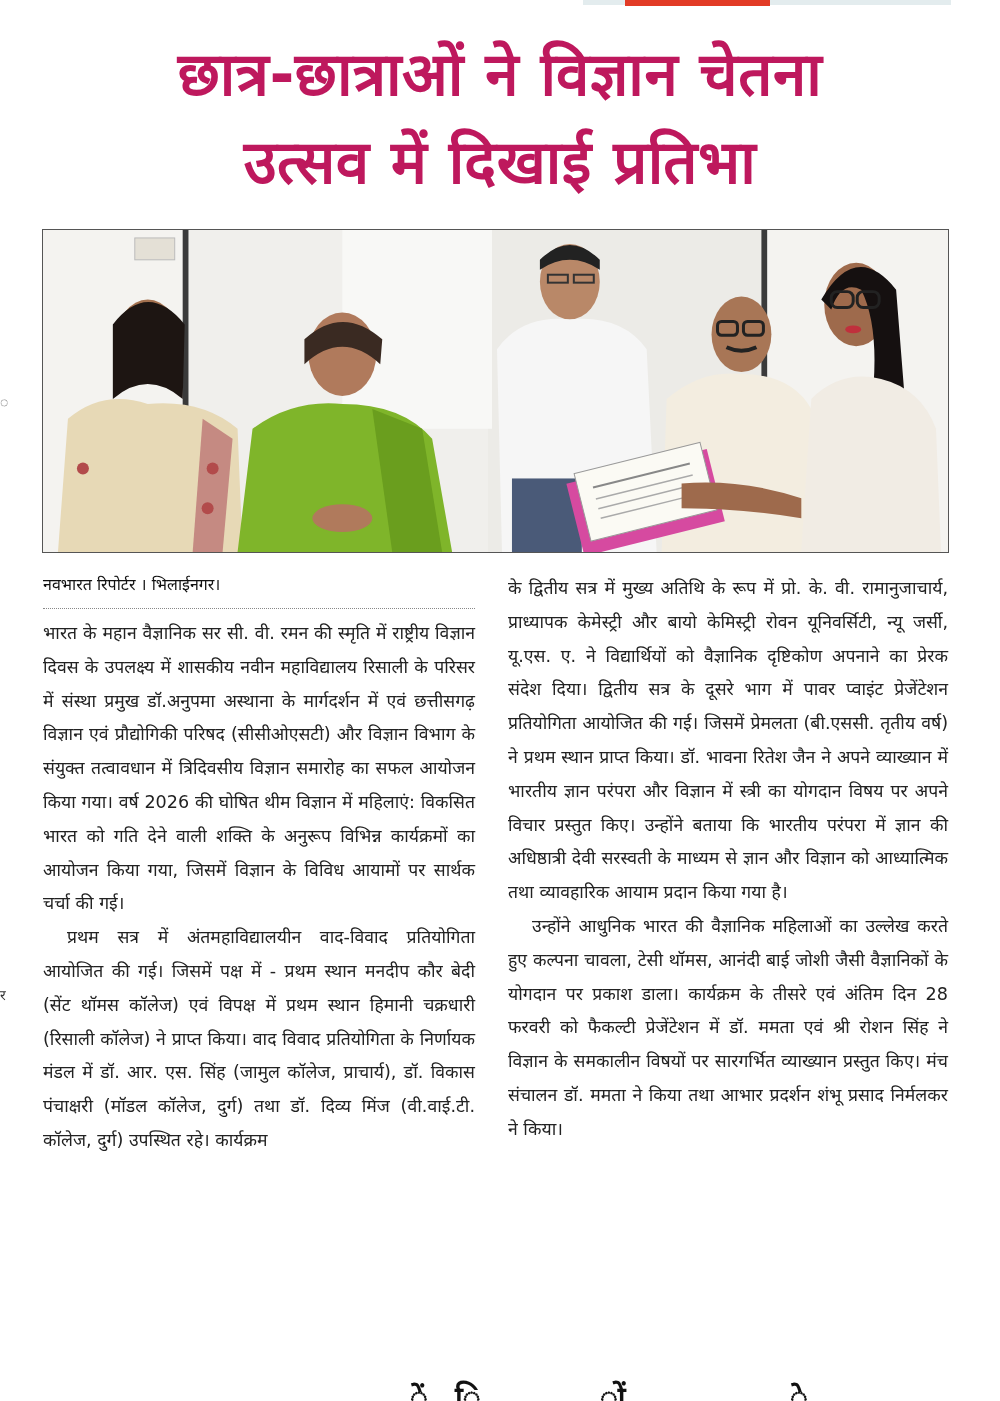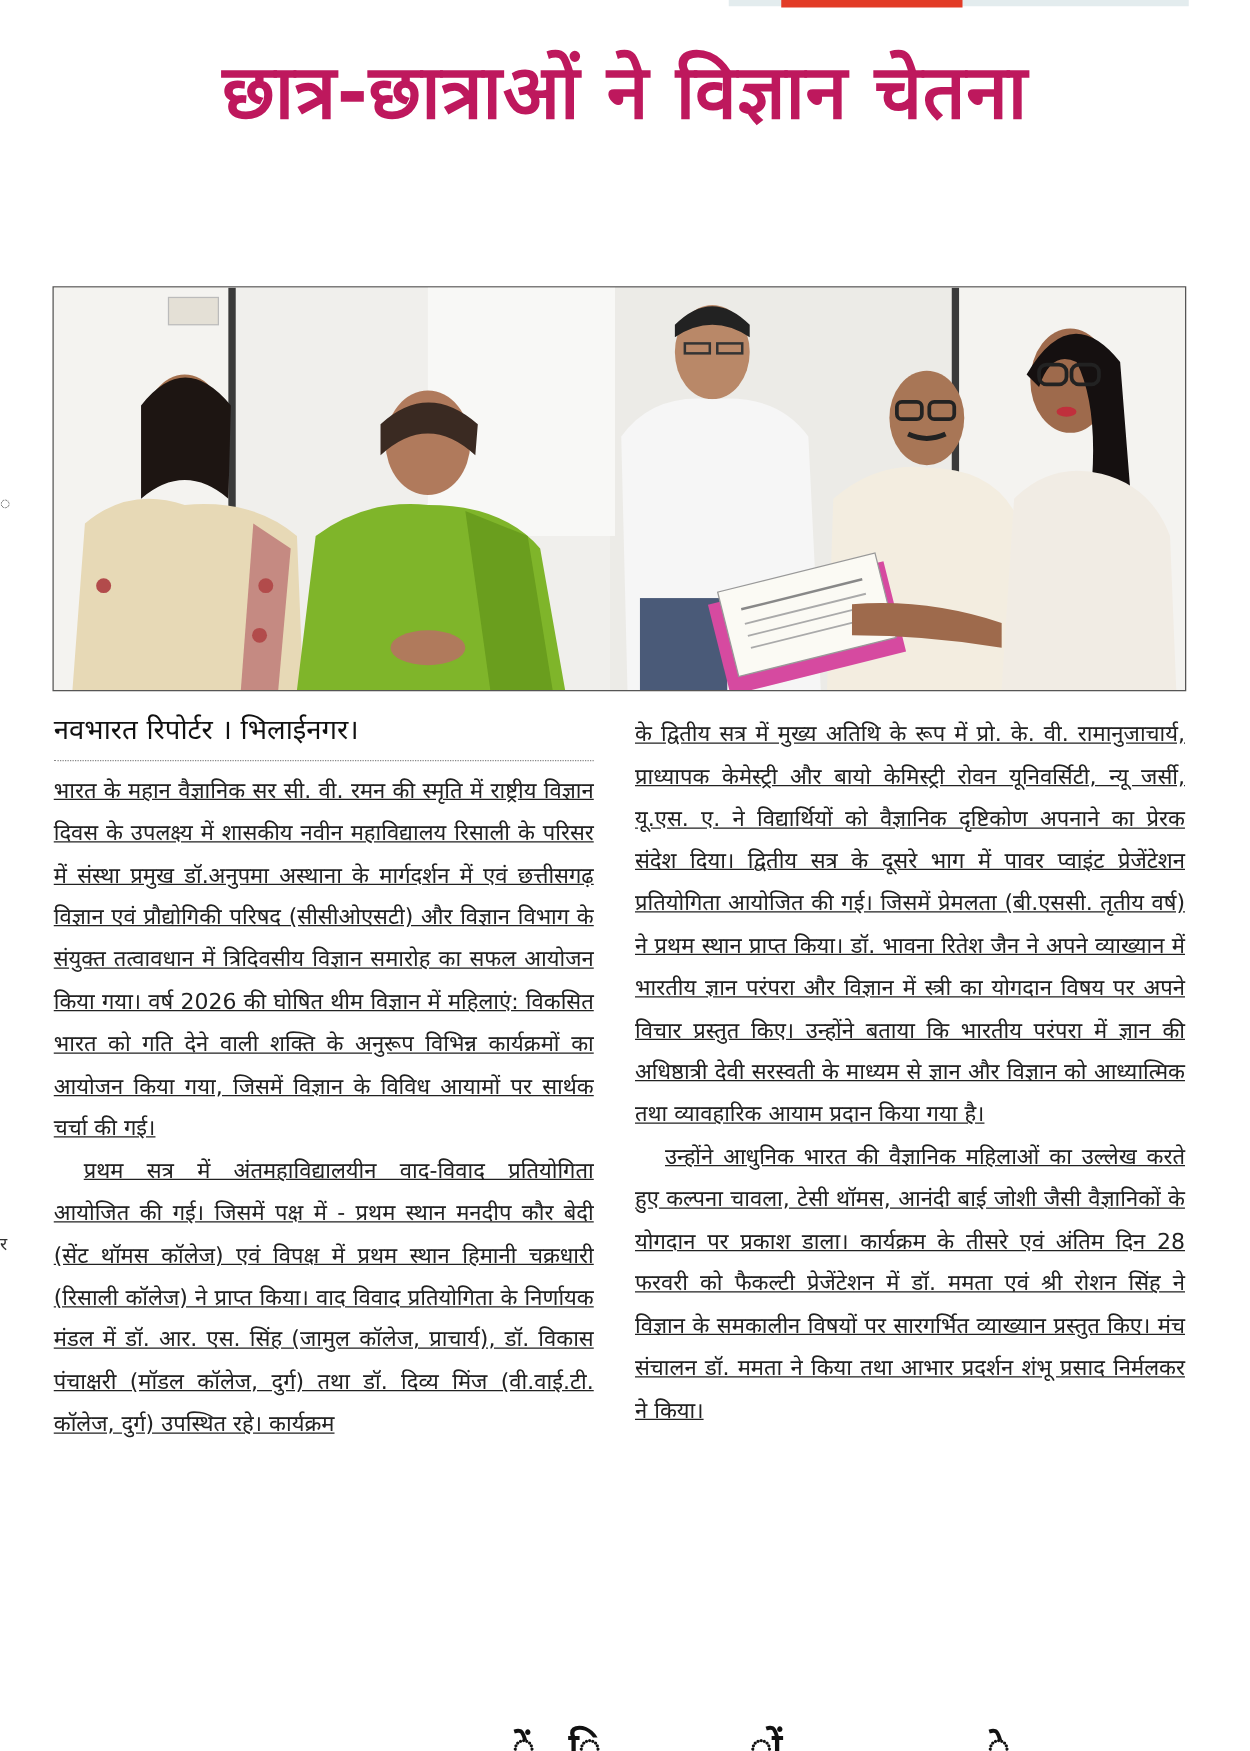--- a/index.html
+++ b/index.html
@@ -56,32 +56,32 @@
       width: 432px;
       font-size: 17.6px;
       line-height: 33.8px;
       color: #222;
       text-align: justify;
     }
     .col-left { left: 43px; }
     .col-right { left: 508px; top: 572px; width: 440px; }
 
     .dateline {
-      font-size: 22px;
+      font-size: 16px;
       line-height: 34px;
       color: #111;
       white-space: nowrap;
       font-weight: normal;
     }
     .dateline-rule {
       height: 0;
       border-top: 1px dotted #888;
       margin: 6px 0 8px 0;
     }
-    .para { text-indent: 0; text-decoration: underline; }
+    .para { text-indent: 0; }
     .para.indent { text-indent: 24px; }
 
     .side-fragment {
       position: absolute;
       left: 0;
       width: 8px;
       font-size: 14px;
       color: #333;
       overflow: hidden;
     }
@@ -96,20 +96,21 @@
     .bottom-marks span { position: absolute; top: 0; }
   </style>
 </head>
 <body>
 
 <div class="top-strip"></div>
 <div class="top-red"></div>
 
 <h1 class="headline">
   <span>छात्र-छात्राओं ने विज्ञान चेतना</span>
+  <span>उत्सव में दिखाई प्रतिभा</span>
 </h1>
 
 <div class="photo">
   <svg viewBox="0 0 907 324" preserveAspectRatio="none">
 
     <rect x="0" y="0" width="907" height="324" fill="#ecebe7"></rect>
     <rect x="0" y="0" width="140" height="324" fill="#f4f3f0"></rect>
     <rect x="140" y="0" width="6" height="324" fill="#3a3a3a"></rect>
     <rect x="146" y="0" width="300" height="324" fill="#f0efec"></rect>
     <rect x="300" y="0" width="150" height="200" fill="#f8f8f6"></rect>

